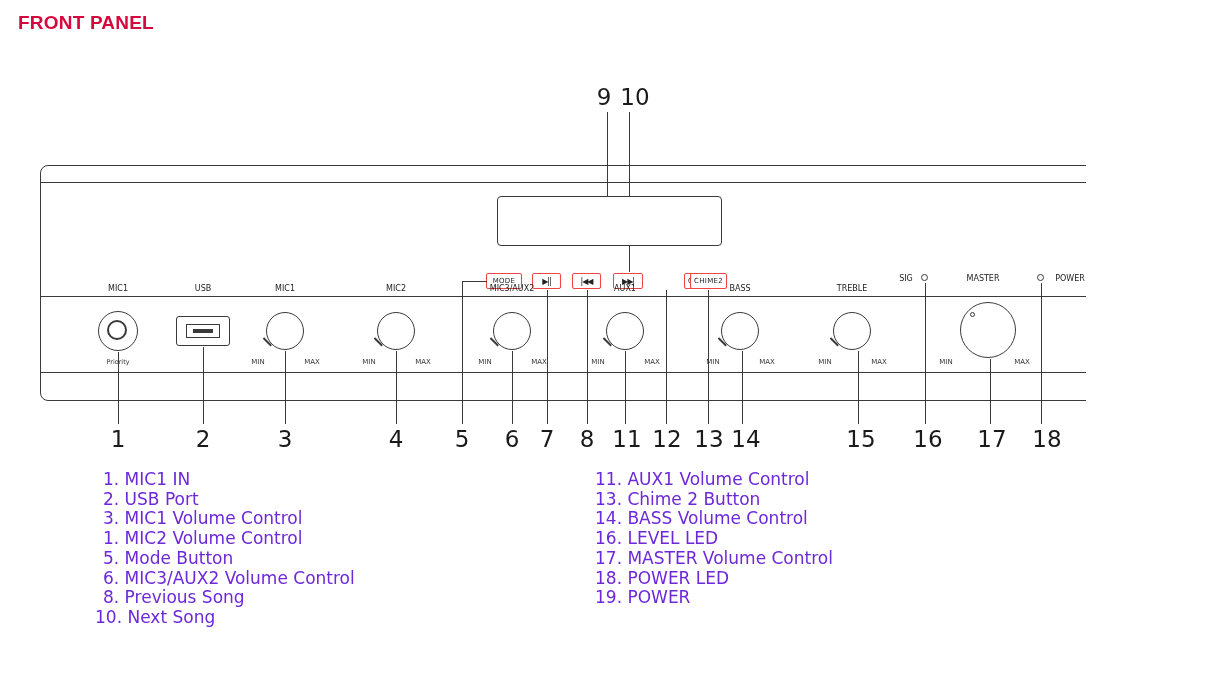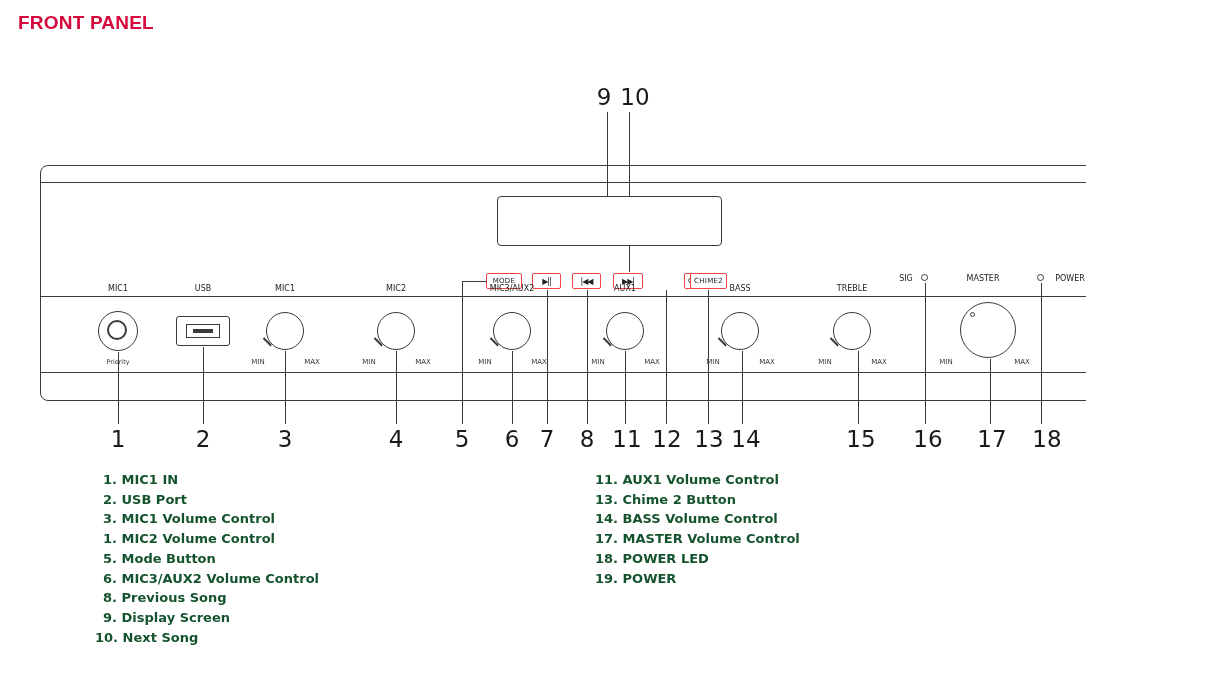--- a/index.html
+++ b/index.html
@@ -47,21 +47,21 @@
 
   .led { position:absolute; width:7px; height:7px; border:1px solid #3a3a3a; border-radius:50%; }
 
   .switch { position:absolute; left:1098px; top:321px; width:44px; height:17px;
             border:1.5px solid #3a3a3a; border-radius:9px; background:#fff; }
   .onoff  { position:absolute; left:1085px; top:355px; width:74px; display:flex;
             justify-content:center; align-items:center; gap:4px; font-size:6.5px; color:#222; }
 
   .num { position:absolute; transform:translateX(-50%); font-size:23px; color:#1a1a1a; }
 
-  .legend { position:absolute; top:470px; font-size:13px; color:#14532d; list-style:none;font-weight:bold; }
+  .legend { position:absolute; top:470px; font-size:17px; color:#6d28d9; list-style:none; }
   .legend li { line-height:19.7px; white-space:nowrap; }
   .legend-left  { left:95px; }
   .legend-left li:not(:last-child) { padding-left:8px; }
   .legend-right { left:595px; }
 </style>
 </head>
 <body>
 
 <div class="page">
 
@@ -200,25 +200,25 @@
   <span class="num" style="left:1124px;top:426px">19</span>
 
   <ul class="legend legend-left">
     <li>1. MIC1 IN</li>
     <li>2. USB Port</li>
     <li>3. MIC1 Volume Control</li>
     <li>1. MIC2 Volume Control</li>
     <li>5. Mode Button</li>
     <li>6. MIC3/AUX2 Volume Control</li>
     <li>8. Previous Song</li>
-    <li>9. Display Screen</li>
     <li>10. Next Song</li>
   </ul>
   <ul class="legend legend-right">
     <li>11. AUX1 Volume Control</li>
     <li>13. Chime 2 Button</li>
     <li>14. BASS Volume Control</li>
+    <li>16. LEVEL LED</li>
     <li>17. MASTER Volume Control</li>
     <li>18. POWER LED</li>
     <li>19. POWER</li>
   </ul>
 
 </div>
 
 </body></html>

